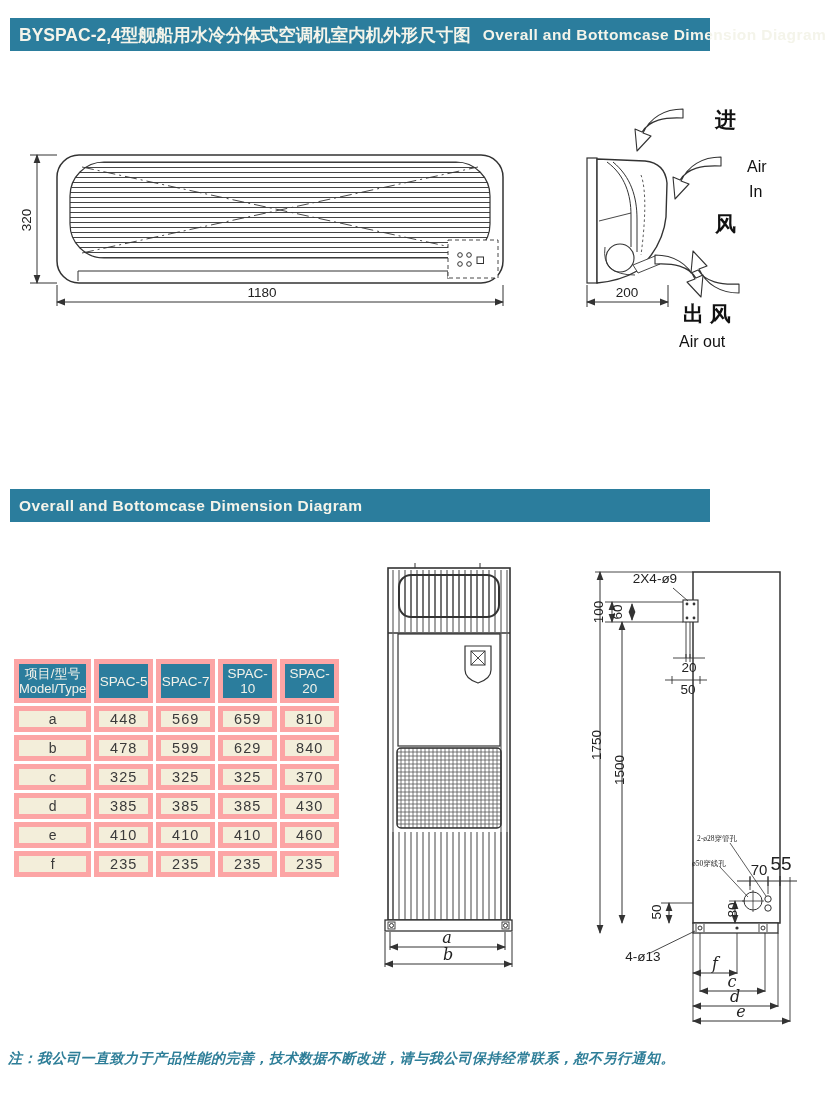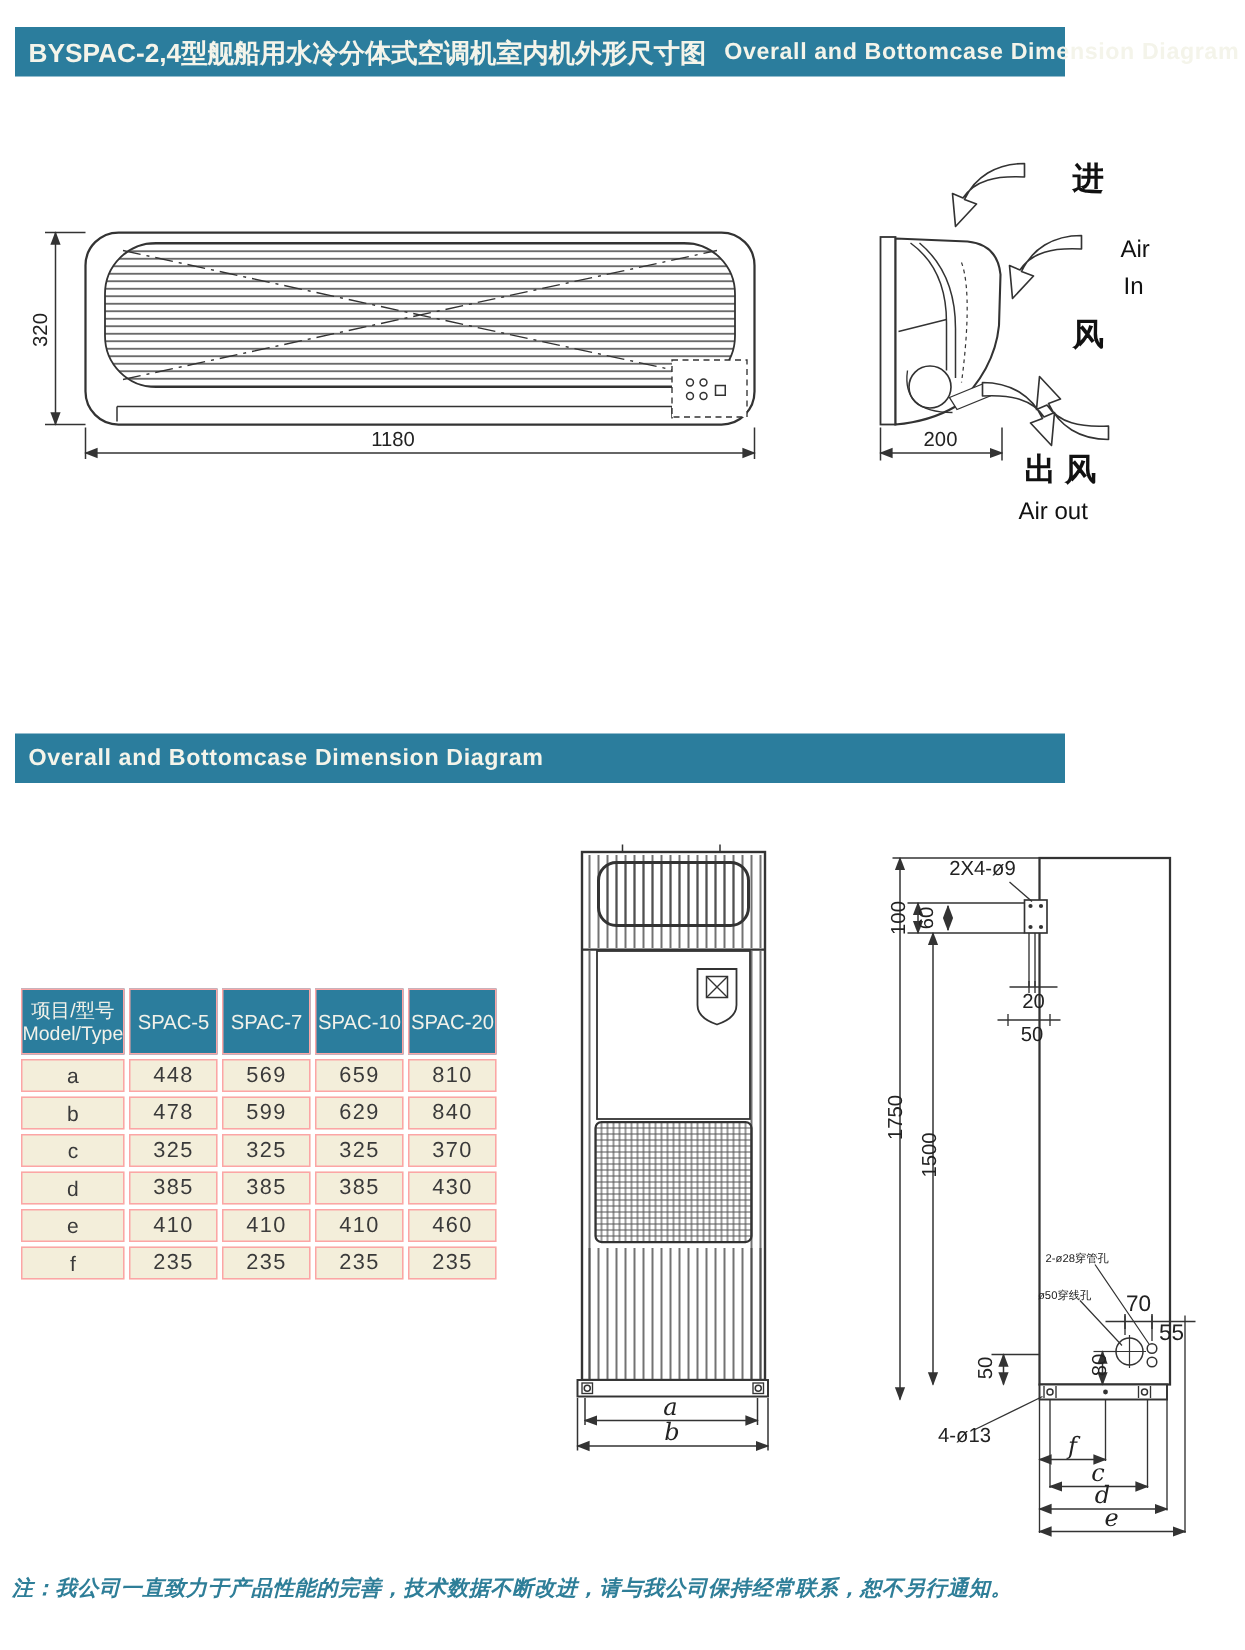--- a/index.html
+++ b/index.html
@@ -19,24 +19,24 @@
   .hdr .en{font-size:15.5px;font-weight:bold;letter-spacing:.4px;white-space:nowrap;}
 
   .diagram{position:absolute;}
   svg{display:block;overflow:visible;}
 
   .dim{position:absolute;font-size:13.5px;color:#222;text-align:center;line-height:14px;white-space:nowrap;}
   .rot{transform:rotate(-90deg);transform-origin:center;}
   .dimletter{font-family:"DejaVu Serif",serif;font-style:italic;font-size:16px;}
   .cjk-lg{font-size:21px;color:#111;font-weight:bold;}
   .en-md{font-size:16px;color:#111;}
-  .tiny{font-size:7.5px;color:#222;text-align:left;line-height:8px;}
+  .tiny{font-size:7.5px;color:#222;text-align:left;line-height:8px;font-family:Liberation Serif, serif;}
 
   #dim-table{position:absolute;left:11px;top:656px;border-collapse:separate;border-spacing:3px;}
-  #dim-table th,#dim-table td{border:1px solid #fca5a5;text-align:center;vertical-align:middle;}
+  #dim-table th,#dim-table td{border:5px solid #fca5a5;text-align:center;vertical-align:middle;}
   #dim-table th{background:var(--accent);color:#f2f2ea;font-weight:normal;width:59px;height:44px;font-size:13.5px;}
   #dim-table th.item-head{width:66px;font-size:13px;line-height:15px;}
   #dim-table td{background:var(--cell);width:59px;height:22px;font-size:14.5px;color:#3a3a3a;letter-spacing:1px;}
   #dim-table td.item-cell{width:66px;font-size:14px;letter-spacing:0;}
 
   .footer{position:absolute;left:8px;top:1050px;color:var(--note);}
   .footer .note-cn{font-size:14px;font-weight:bold;letter-spacing:.5px;font-style:italic;}
   .footer .note-en{font-size:12.5px;margin-top:4px;letter-spacing:.2px;}
 </style>
 </head>
@@ -271,21 +271,21 @@
     <span class="dim" style="left:40px;top:22px;width:60px;text-align:center;">2X4-ø9</span>
     <span class="dim rot" style="left:-3px;top:55px;width:34px;">100</span>
     <span class="dim rot" style="left:16px;top:55px;width:34px;">60</span>
     <span class="dim" style="left:92px;top:111px;width:24px;">20</span>
     <span class="dim" style="left:91px;top:133px;width:24px;">50</span>
     <span class="dim rot" style="left:-10px;top:188px;width:44px;">1750</span>
     <span class="dim rot" style="left:13px;top:213px;width:44px;">1500</span>
     <span class="dim tiny" style="left:112px;top:285px;">2-ø28穿管孔</span>
     <span class="dim tiny" style="left:107px;top:310px;">ø50穿线孔</span>
     <span class="dim" style="left:162px;top:313px;width:24px;font-size:15px;">70</span>
-    <span class="dim" style="left:184px;top:332px;width:24px;font-size:15px;">55</span>
+    <span class="dim" style="left:184px;top:307px;width:24px;font-size:19px;">55</span>
     <span class="dim rot" style="left:136px;top:353px;width:24px;">80</span>
     <span class="dim rot" style="left:60px;top:355px;width:24px;">50</span>
     <span class="dim" style="left:30px;top:400px;width:56px;">4-ø13</span>
     <span class="dim dimletter" style="left:115px;top:407px;width:30px;">f</span>
     <span class="dim dimletter" style="left:132px;top:425px;width:30px;">c</span>
     <span class="dim dimletter" style="left:135px;top:440px;width:30px;">d</span>
     <span class="dim dimletter" style="left:141px;top:455px;width:30px;">e</span>
   </div>
 
   <div class="footer">

